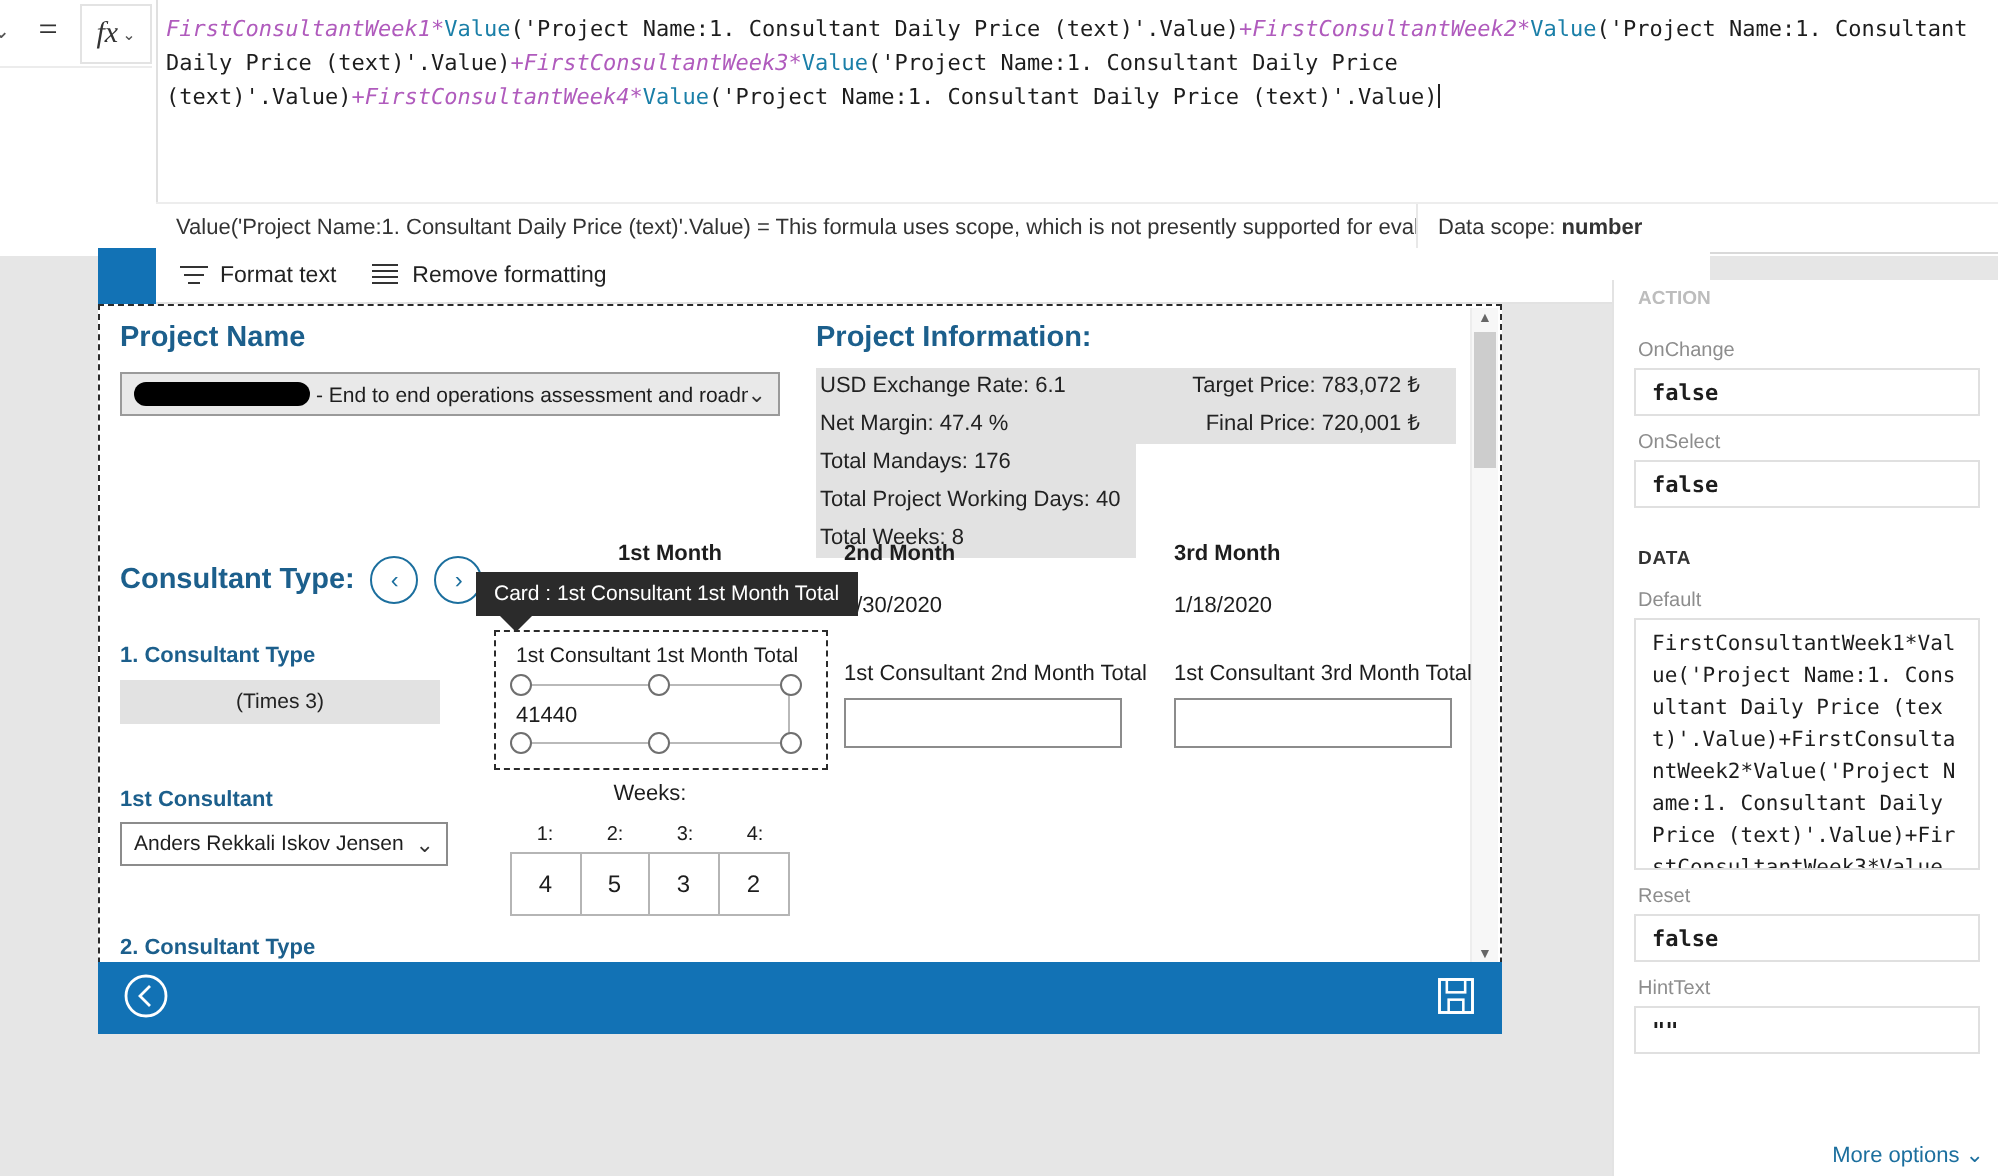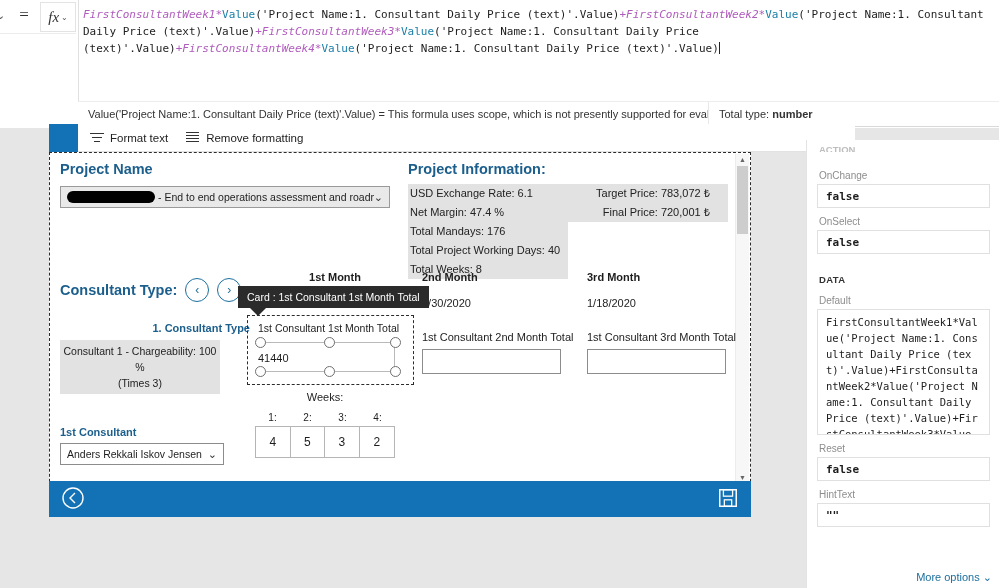--- a/index.html
+++ b/index.html
@@ -223,21 +223,21 @@
       <span class="chv">⌄</span>
     </div>
   </div>
 
   <div id="formula-input"><span class="tok-var">FirstConsultantWeek1</span><span class="tok-op">*</span><span class="tok-fn">Value</span><span class="tok-plain">('Project Name:1. Consultant Daily Price (text)'.Value)</span><span class="tok-op">+</span><span class="tok-var">FirstConsultantWeek2</span><span class="tok-op">*</span><span class="tok-fn">Value</span><span class="tok-plain">('Project Name:1. Consultant Daily Price (text)'.Value)</span><span class="tok-op">+</span><span class="tok-var">FirstConsultantWeek3</span><span class="tok-op">*</span><span class="tok-fn">Value</span><span class="tok-plain">('Project Name:1. Consultant Daily Price (text)'.Value)</span><span class="tok-op">+</span><span class="tok-var">FirstConsultantWeek4</span><span class="tok-op">*</span><span class="tok-fn">Value</span><span class="tok-plain">('Project Name:1. Consultant Daily Price (text)'.Value)</span><span class="caret"></span></div>
 
   <div id="formula-status">
     <div id="status-msg">Value('Project Name:1. Consultant Daily Price (text)'.Value)  =  This formula uses scope, which is not presently supported for evaluation.</div>
     <div id="status-divider"></div>
     <div id="datatype-wrap">
-      <span>Total type:</span>
+      <span>Data scope:</span>
       <b>number</b>
     </div>
   </div>
 </div>
 
 <div id="blue-square"></div>
 
 <div id="format-toolbar">
   <div class="tool-btn">
     <span class="tool-ico">
@@ -300,23 +300,22 @@
           </div>
         </div>
     </div>
 
     <div style="position:absolute;left:10px;top:125px;width:190px;">
       <div style="display:flex;align-items:center;gap:8px;">
         <span class="sec-title">Consultant Type:</span>
         <span class="navcirc">‹</span>
         <span class="navcirc">›</span>
       </div>
-      <div class="fld-label" style="margin-top:20px;text-align:right;">1. Consultant Type</div>
+      <div class="fld-label" style="margin-top:20px;">1. Consultant Type</div>
       <div class="grayfill" style="margin-top:6px;width:160px;text-align:center;font-size:10.5px;line-height:16px;padding:3px 2px;box-sizing:border-box;">
-        <div>Consultant 1 - Chargeability: 100 %</div>
         <div>(Times 3)</div>
       </div>
       <div class="fld-label" style="margin-top:32px;">1st Consultant</div>
       <div class="combo" style="margin-top:5px;width:164px;background:#fff;border-color:#8c8c8c;">
         <span class="cval">Anders Rekkali Iskov Jensen</span>
         <span class="cchev">⌄</span>
       </div>
       <div class="fld-label" style="margin-top:35px;">2. Consultant Type</div>
     </div>
 

